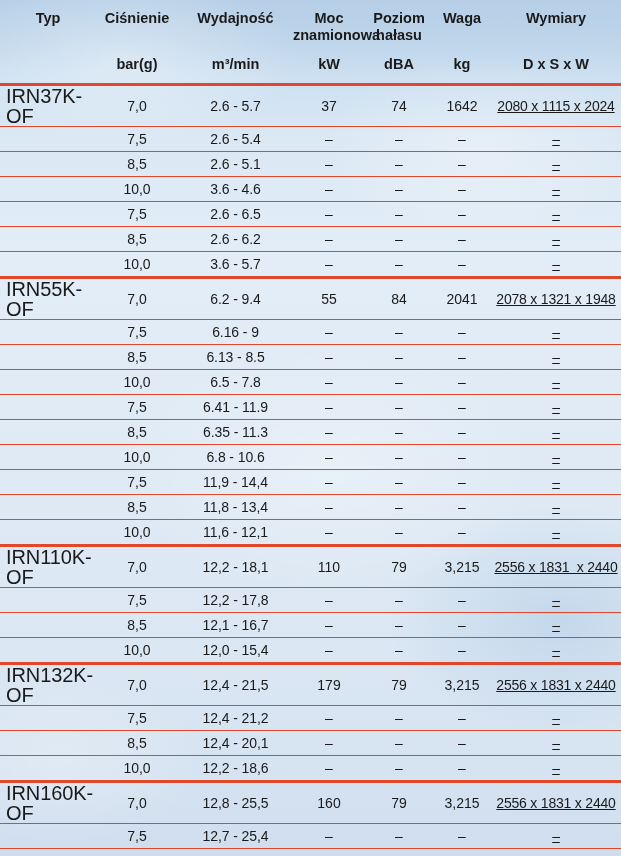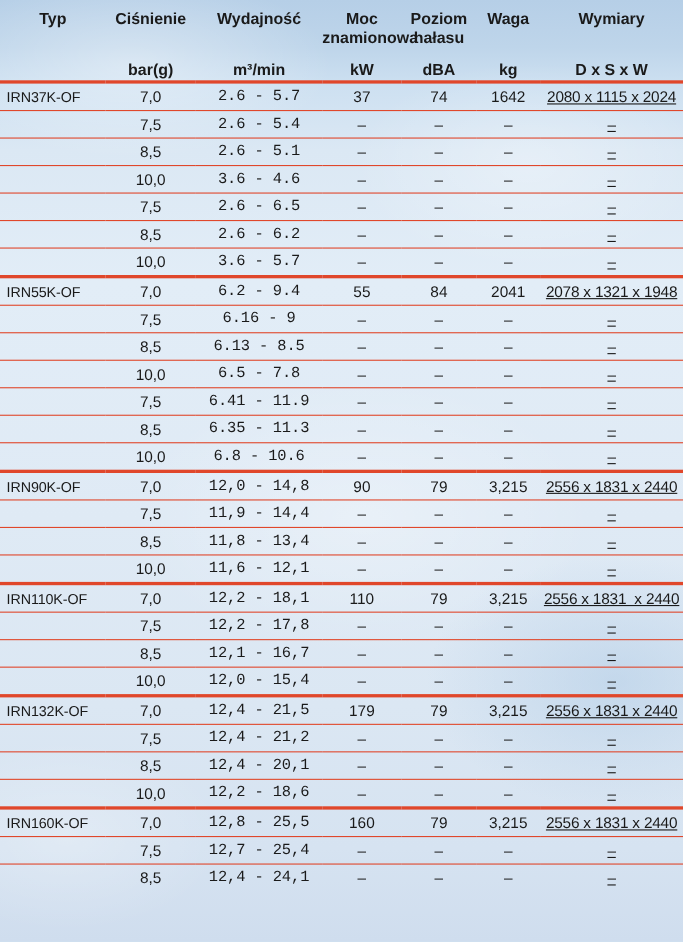--- a/index.html
+++ b/index.html
@@ -42,34 +42,34 @@
     vertical-align:middle;
   }
   thead th{
     font-weight:bold;
     font-size:14.5px;
     text-align:center;
     background:transparent;
   }
   .hdr-r1 th{height:25px;vertical-align:bottom;padding-bottom:2px;}
   .hdr-r2 th{height:21px;vertical-align:top;padding-top:1px;}
-  .hdr-r3 th{height:22px;vertical-align:bottom;padding-bottom:2px;}
+  .hdr-r3 th{height:22px;vertical-align:bottom;padding-bottom:12px;}
 
   tbody tr{height:24px;}
   tbody td{height:24px;}
 
   td.typ{
     text-align:left;
     padding-left:6px;
-    font-size:13px;
+    font-size:20px;
     letter-spacing:-0.1px;
   }
   td.pres,td.flow,td.pow,td.noise,td.weight,td.dim{text-align:center;}
   td.dim{font-size:14px;letter-spacing:-0.2px;white-space:pre;text-decoration:underline;}
-  td.flow{letter-spacing:-0.1px;font-family:Liberation Mono, monospace;}
+  td.flow{letter-spacing:-0.1px;}
 
   
   tr.thin > td{border-top:1px solid #e0472b;}
   tr.block-start > td{border-top:3px solid #e0472b;}
   #tablewrap{position:absolute;left:0;top:0;width:621px;}
 </style>
 </head>
 <body>
 
 <div id="sheet">
@@ -233,29 +233,20 @@
           </tr>
           <tr class="thin">
             <td class="typ"></td>
             <td class="pres">10,0</td>
             <td class="flow">6.8 - 10.6</td>
             <td class="pow">–</td>
             <td class="noise">–</td>
             <td class="weight">–</td>
             <td class="dim">–</td>
           </tr>
-          <tr class="block-start">
-            <td class="typ">IRN90K-OF</td>
-            <td class="pres">7,0</td>
-            <td class="flow">12,0 - 14,8</td>
-            <td class="pow">90</td>
-            <td class="noise">79</td>
-            <td class="weight">3,215</td>
-            <td class="dim">2556 x 1831 x 2440</td>
-          </tr>
           <tr class="thin">
             <td class="typ"></td>
             <td class="pres">7,5</td>
             <td class="flow">11,9 - 14,4</td>
             <td class="pow">–</td>
             <td class="noise">–</td>
             <td class="weight">–</td>
             <td class="dim">–</td>
           </tr>
           <tr class="thin">

